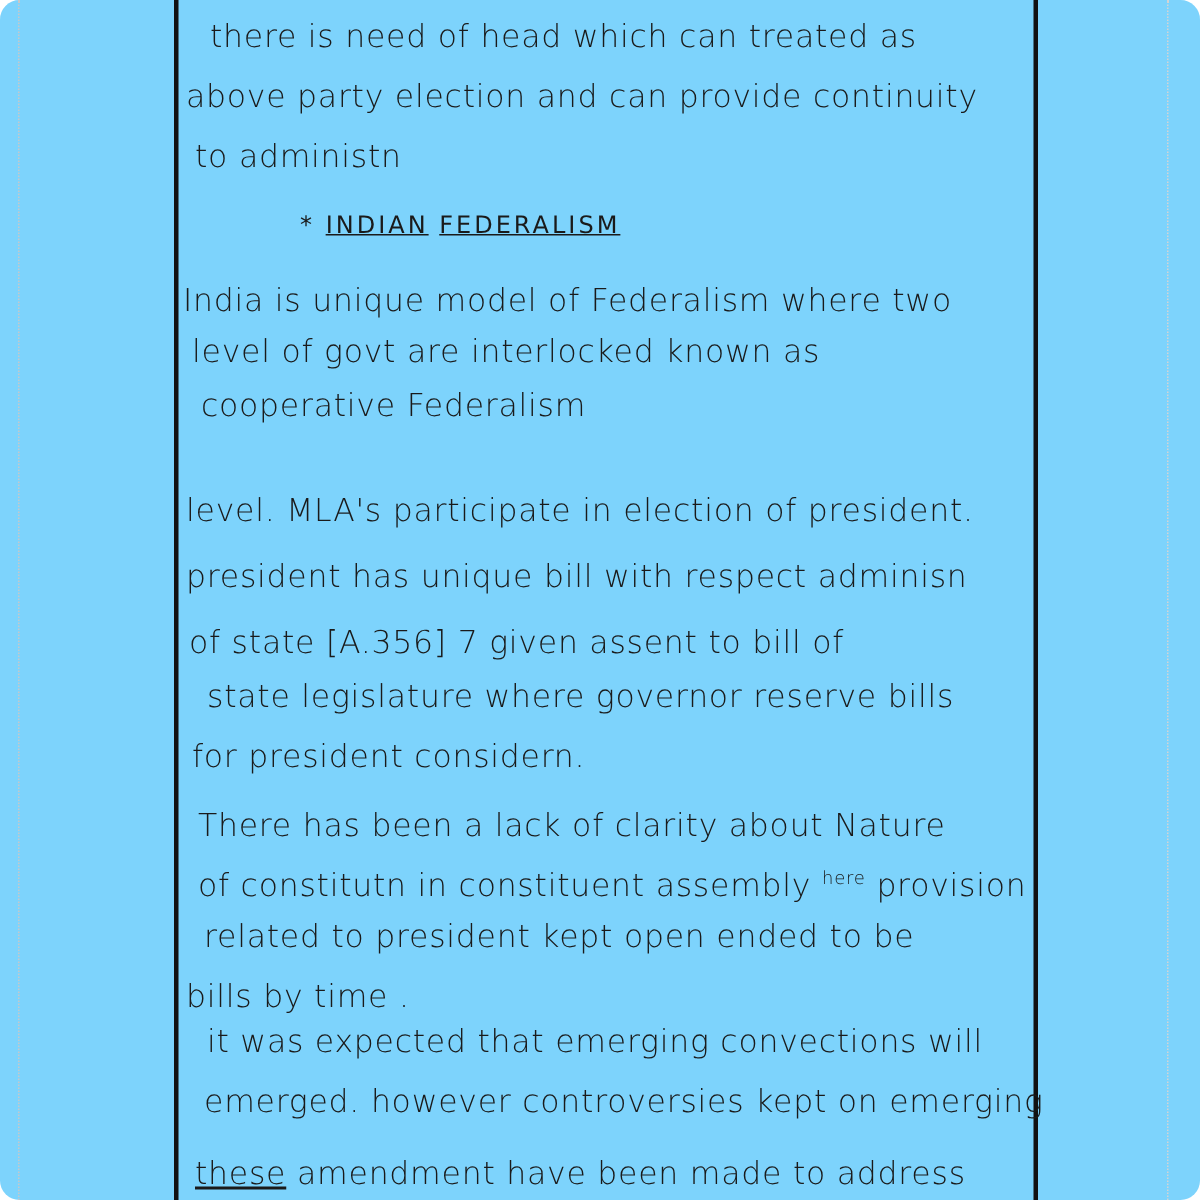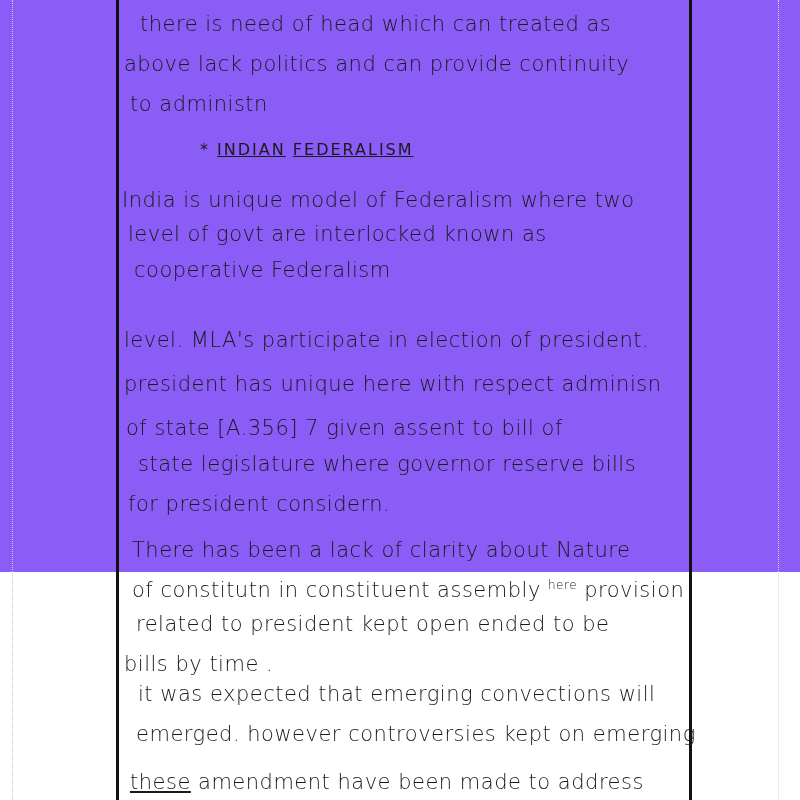--- a/index.html
+++ b/index.html
@@ -6,22 +6,23 @@
     margin: 0;
     padding: 0;
     width: 800px;
     height: 800px;
     overflow: hidden;
     background: #ffffff;
   }
   .page {
     position: relative;
     width: 800px;
-    height: 572px;
-    background: #8b5cf6;
+    height: 800px;
+    background: #7dd3fc;
+    border-radius: 13px;
   }
   .margin-dots {
     position: absolute;
     left: 12px;
     top: 0;
     width: 2px;
     height: 800px;
     border-left: 1px dotted #c8c8c8;
   }
   .margin-dots-right {
@@ -80,35 +81,35 @@
 </head>
 <body>
 
 <div class="page">
   <div class="margin-dots"></div>
   <div class="margin-dots-right"></div>
   <div class="border-left"></div>
   <div class="border-right"></div>
 
   <div class="line" style="left:140px; top:12px;">there is need of head which can treated as</div>
-  <div class="line" style="left:124px; top:52px;">above lack politics and can provide continuity</div>
+  <div class="line" style="left:124px; top:52px;">above party election and can provide continuity</div>
   <div class="line" style="left:130px; top:92px;">to administn</div>
 
   <div class="heading" style="left:200px; top:140px;">
     <span>*</span>
     <span class="u">INDIAN</span>
     <span class="u">FEDERALISM</span>
   </div>
 
   <div class="line" style="left:122px; top:188px;">India is unique model of Federalism where two</div>
   <div class="line" style="left:128px; top:222px;">level of govt are interlocked known as</div>
   <div class="line" style="left:134px; top:258px;">cooperative Federalism</div>
 
   <div class="line" style="left:124px; top:328px;">level. MLA's participate in election of president.</div>
-  <div class="line" style="left:124px; top:372px;">president has unique here with respect adminisn</div>
+  <div class="line" style="left:124px; top:372px;">president has unique bill with respect adminisn</div>
   <div class="line" style="left:126px; top:416px;">of state [A.356] 7 given assent to bill of</div>
   <div class="line" style="left:138px; top:452px;">state legislature where governor reserve bills</div>
   <div class="line" style="left:128px; top:492px;">for president considern.</div>
 
   <div class="line" style="left:132px; top:538px;">There has been a lack of clarity about Nature</div>
   <div class="line" style="left:132px; top:578px;">
     <span>of constitutn in constituent assembly</span>
     <span class="sup">here</span>
     <span>provision</span>
   </div>

